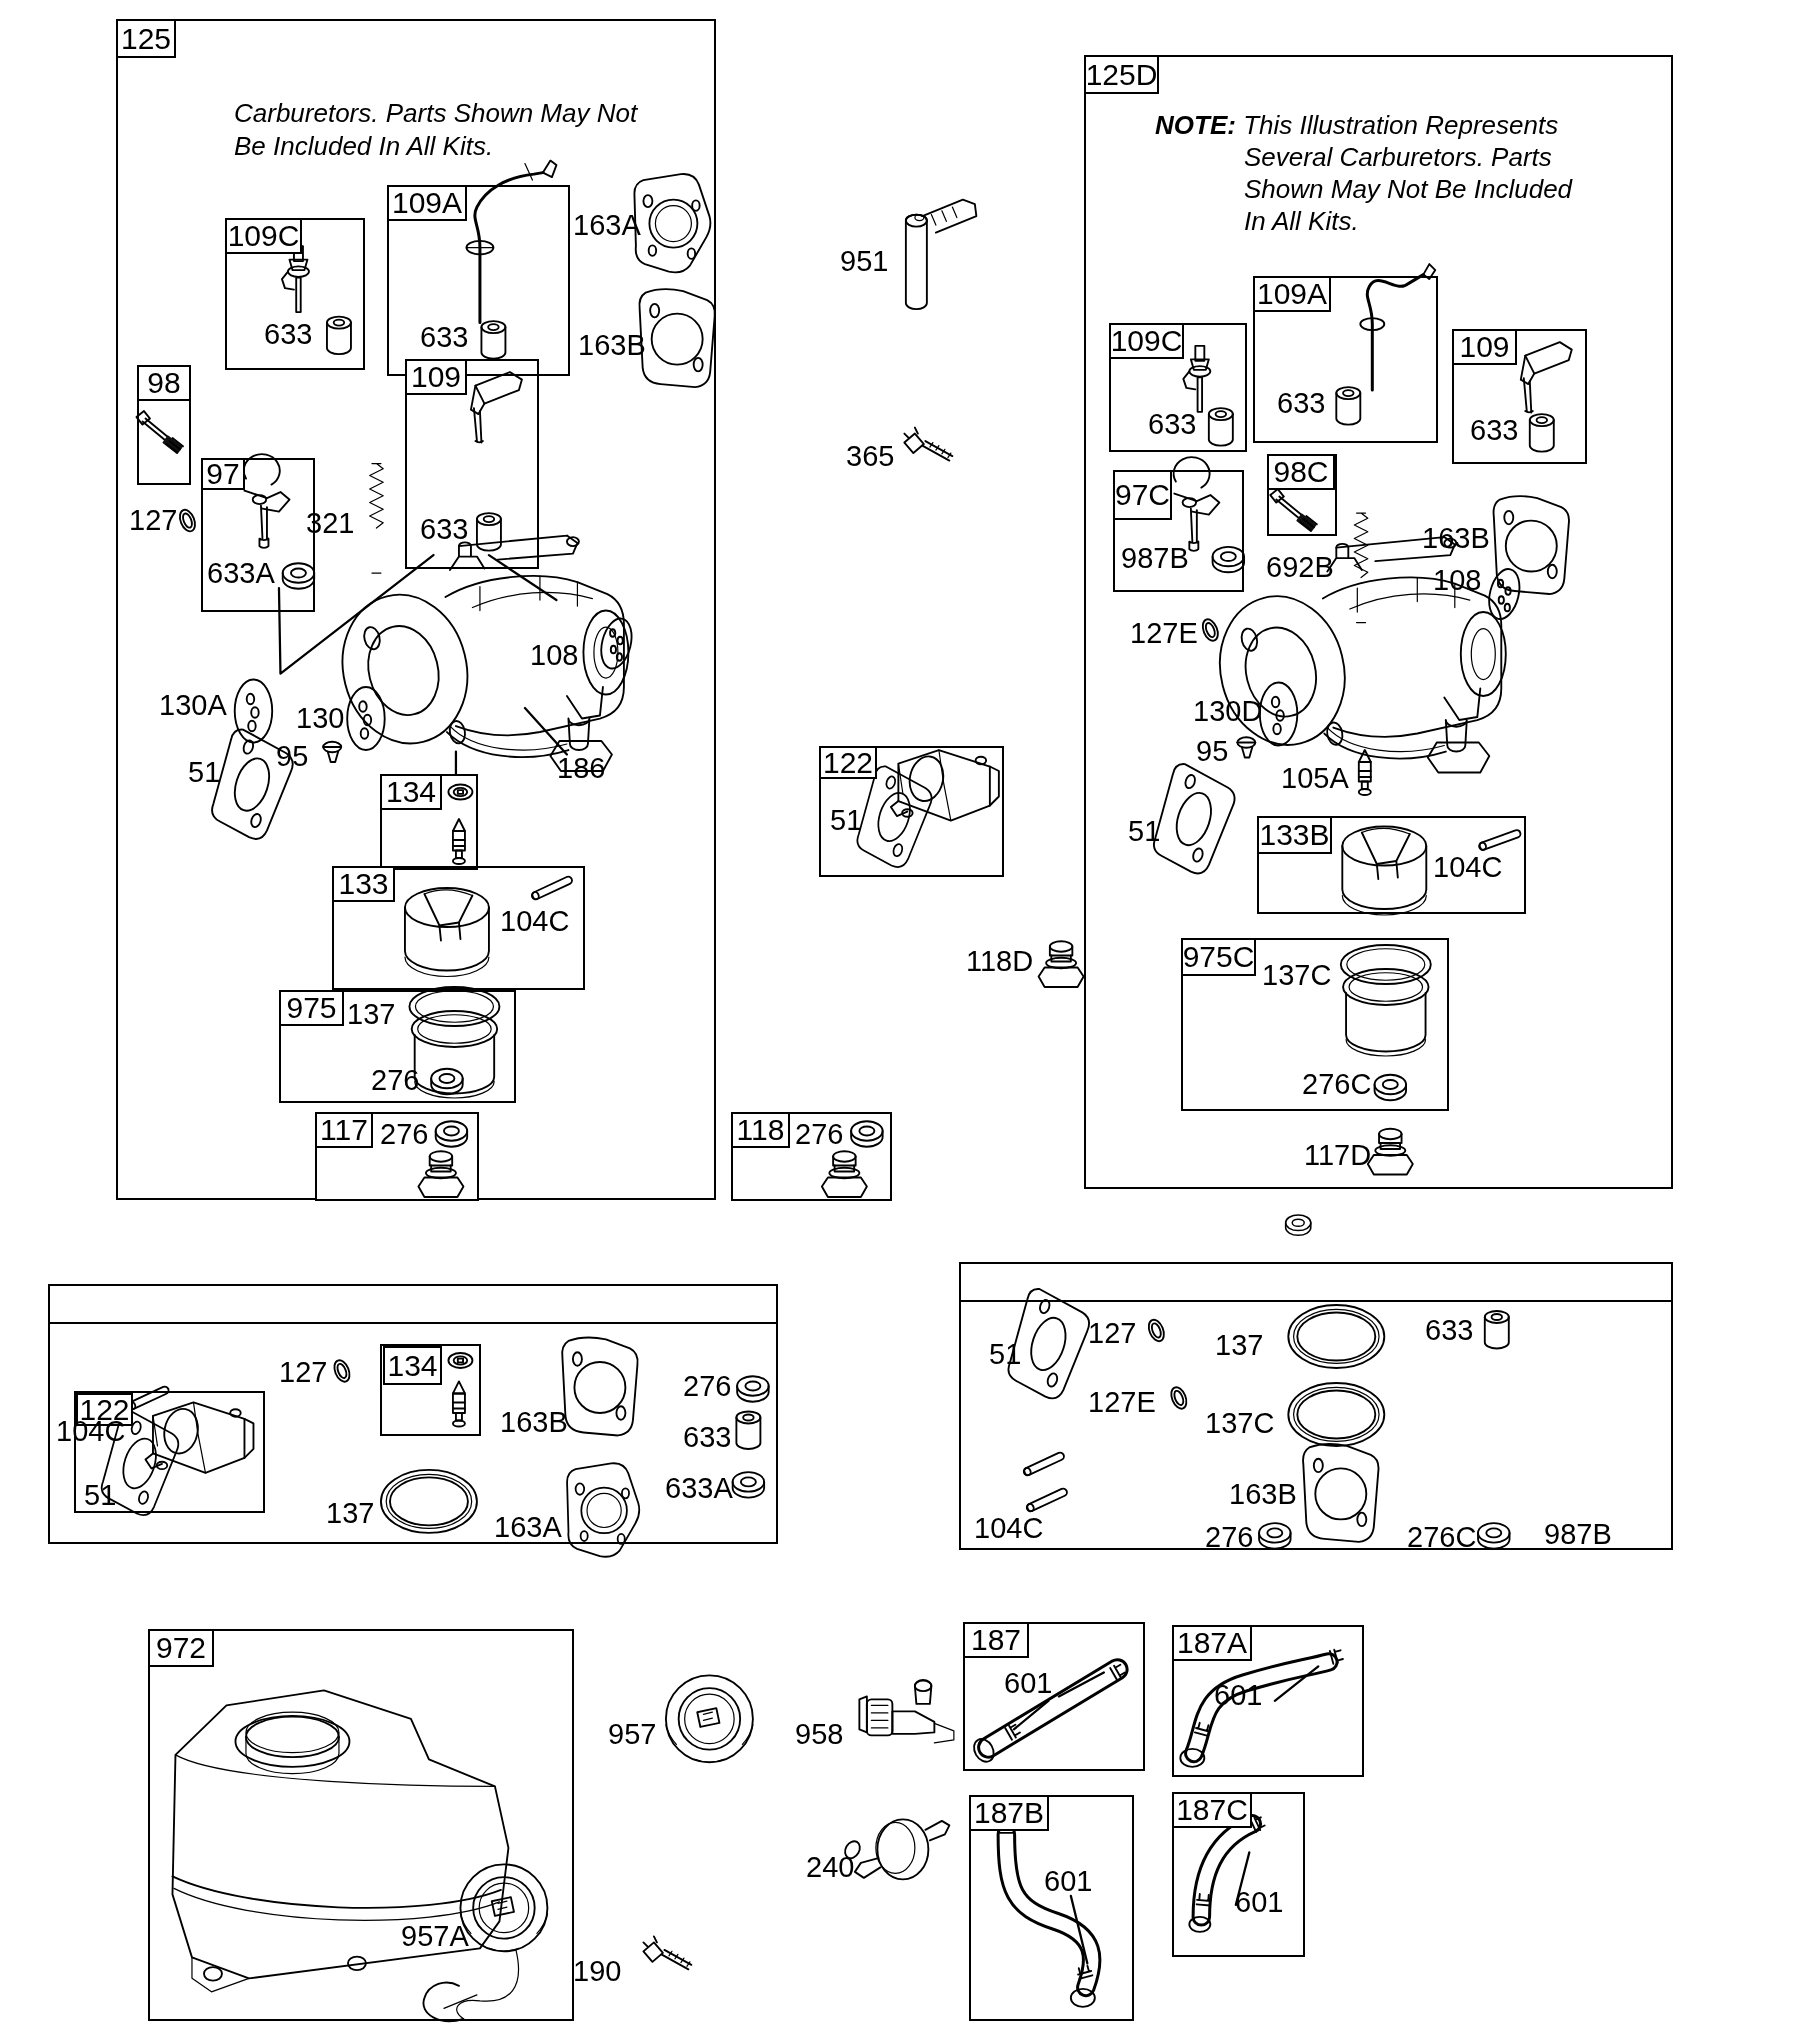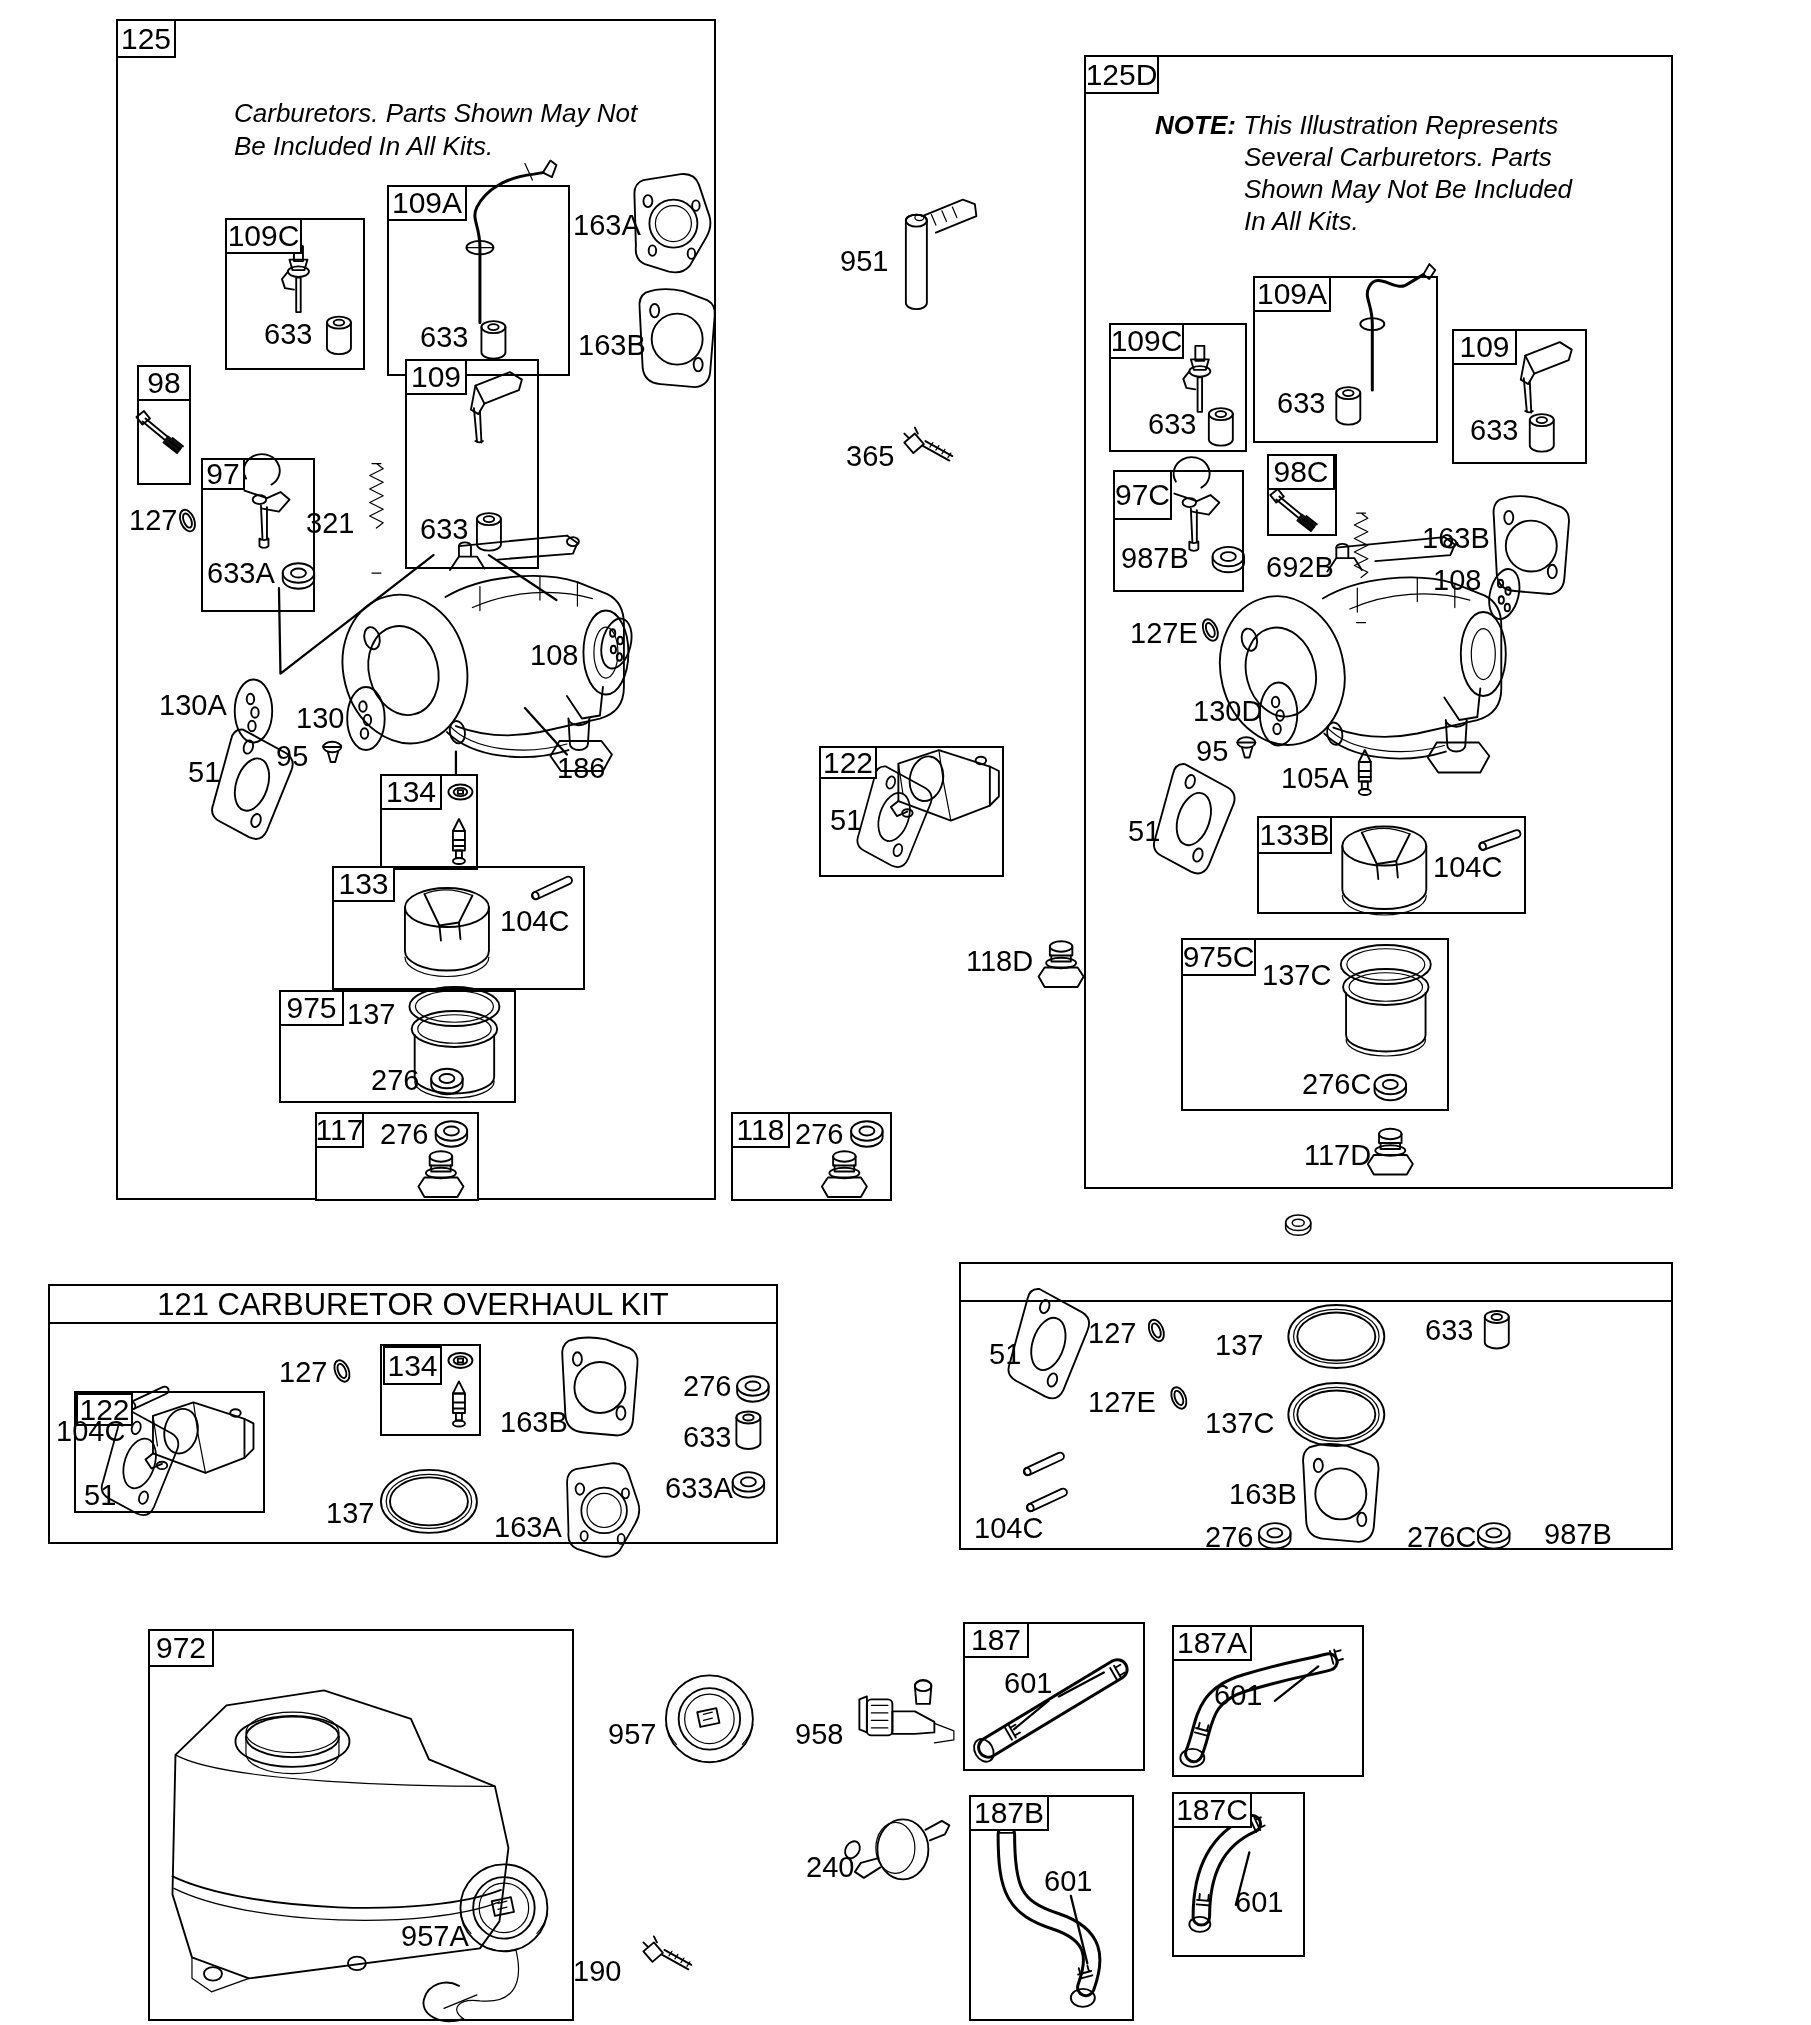--- a/index.html
+++ b/index.html
@@ -588,21 +588,21 @@
 
   <div class="lb" style="left:116px;top:19px;width:60px;height:39px">125</div>
   <div class="lb" style="left:225px;top:218px;width:77px;height:36px">109C</div>
   <div class="lb" style="left:387px;top:185px;width:80px;height:36px">109A</div>
   <div class="lb" style="left:137px;top:365px;width:54px;height:36px">98</div>
   <div class="lb" style="left:201px;top:458px;width:44px;height:32px">97</div>
   <div class="lb" style="left:405px;top:359px;width:62px;height:36px">109</div>
   <div class="lb" style="left:380px;top:774px;width:62px;height:36px">134</div>
   <div class="lb" style="left:332px;top:866px;width:63px;height:36px">133</div>
   <div class="lb" style="left:279px;top:990px;width:65px;height:36px">975</div>
-  <div class="lb" style="left:315px;top:1112px;width:49px;height:36px">117</div>
+  <div class="lb" style="left:315px;top:1112px;width:58px;height:36px">117</div>
   <div class="lb" style="left:731px;top:1112px;width:59px;height:36px">118</div>
   <div class="lb" style="left:819px;top:746px;width:58px;height:33px">122</div>
   <div class="lb" style="left:1084px;top:55px;width:75px;height:39px">125D</div>
   <div class="lb" style="left:1109px;top:323px;width:75px;height:36px">109C</div>
   <div class="lb" style="left:1253px;top:276px;width:78px;height:36px">109A</div>
   <div class="lb" style="left:1452px;top:329px;width:65px;height:36px">109</div>
   <div class="lb" style="left:1113px;top:470px;width:59px;height:50px">97C</div>
   <div class="lb" style="left:1267px;top:454px;width:68px;height:36px">98C</div>
   <div class="lb" style="left:1257px;top:816px;width:75px;height:38px">133B</div>
   <div class="lb" style="left:1181px;top:938px;width:75px;height:38px">975C</div>
@@ -614,21 +614,20 @@
   <div class="lb" style="left:969px;top:1795px;width:80px;height:36px">187B</div>
   <div class="lb" style="left:1172px;top:1792px;width:80px;height:36px">187C</div>
 
   <div class="note" style="left:234px;top:98px">Carburetors. Parts Shown May Not</div>
   <div class="note" style="left:234px;top:131px">Be Included In All Kits.</div>
   <div class="note" style="left:1155px;top:110px"><span class="nb">NOTE:</span>&nbsp;<span>This Illustration Represents</span></div>
   <div class="note" style="left:1244px;top:142px">Several Carburetors. Parts</div>
   <div class="note" style="left:1244px;top:174px">Shown May Not Be Included</div>
   <div class="note" style="left:1244px;top:206px">In All Kits.</div>
 
-  <div class="ttl" style="left:48px;top:1287px;width:730px">121 CARBURETOR OVERHAUL KIT</div>
 
   <div class="t" style="left:264px;top:318px">633</div>
   <div class="t" style="left:420px;top:321px">633</div>
   <div class="t" style="left:573px;top:209px">163A</div>
   <div class="t" style="left:578px;top:329px">163B</div>
   <div class="t" style="left:129px;top:504px">127</div>
   <div class="t" style="left:207px;top:557px">633A</div>
   <div class="t" style="left:306px;top:507px">321</div>
   <div class="t" style="left:420px;top:513px">633</div>
   <div class="t" style="left:530px;top:639px">108</div>

